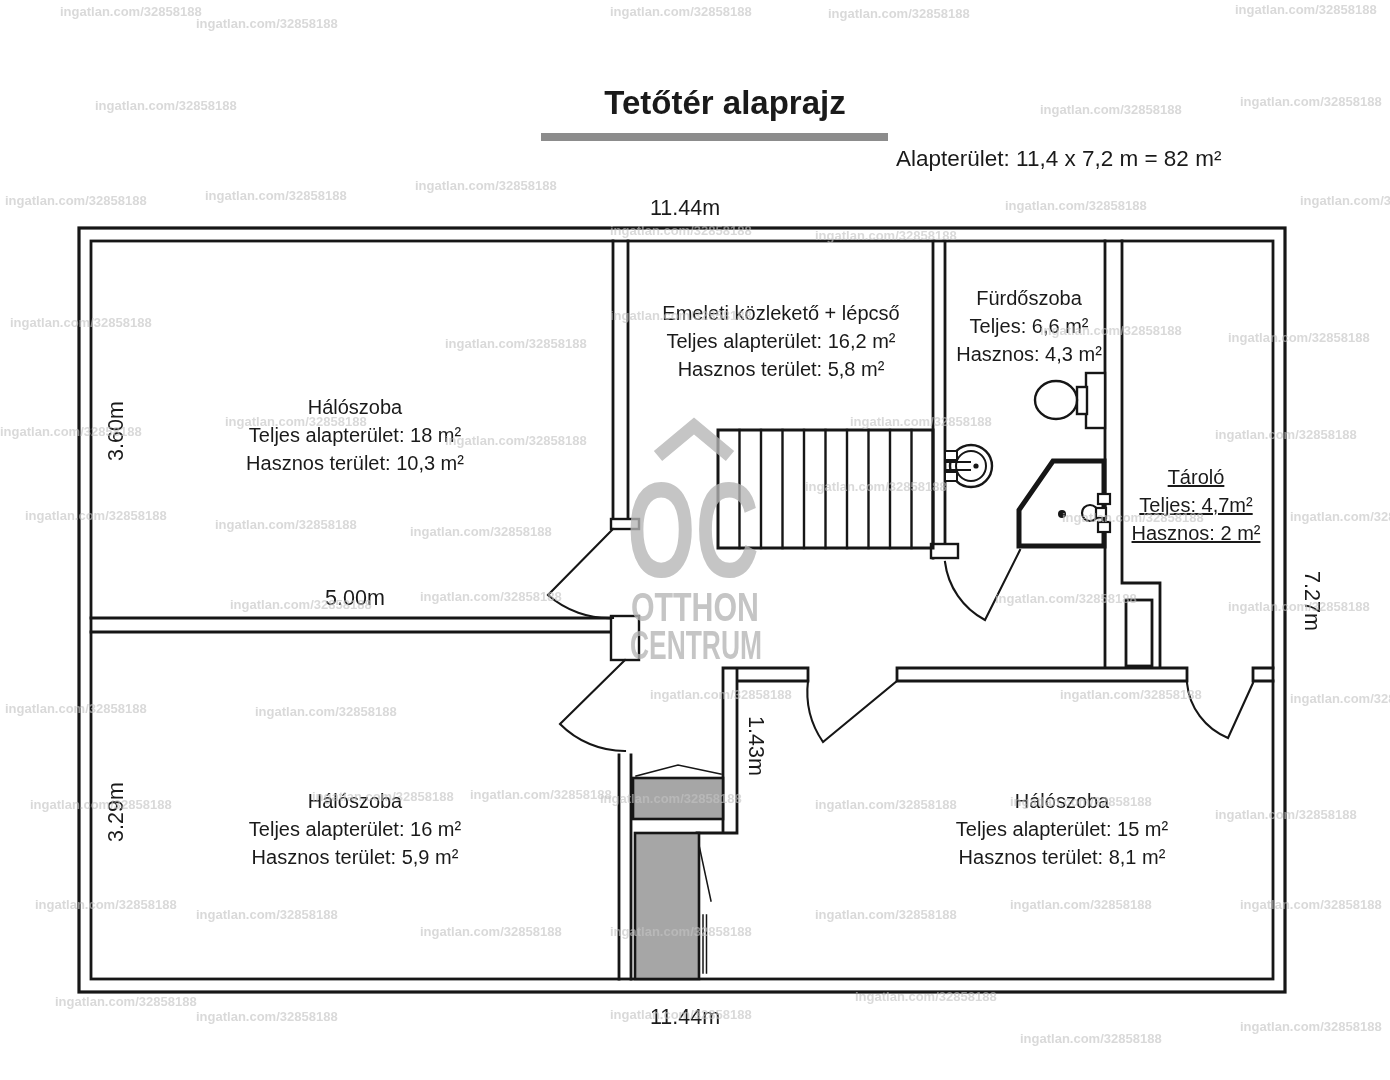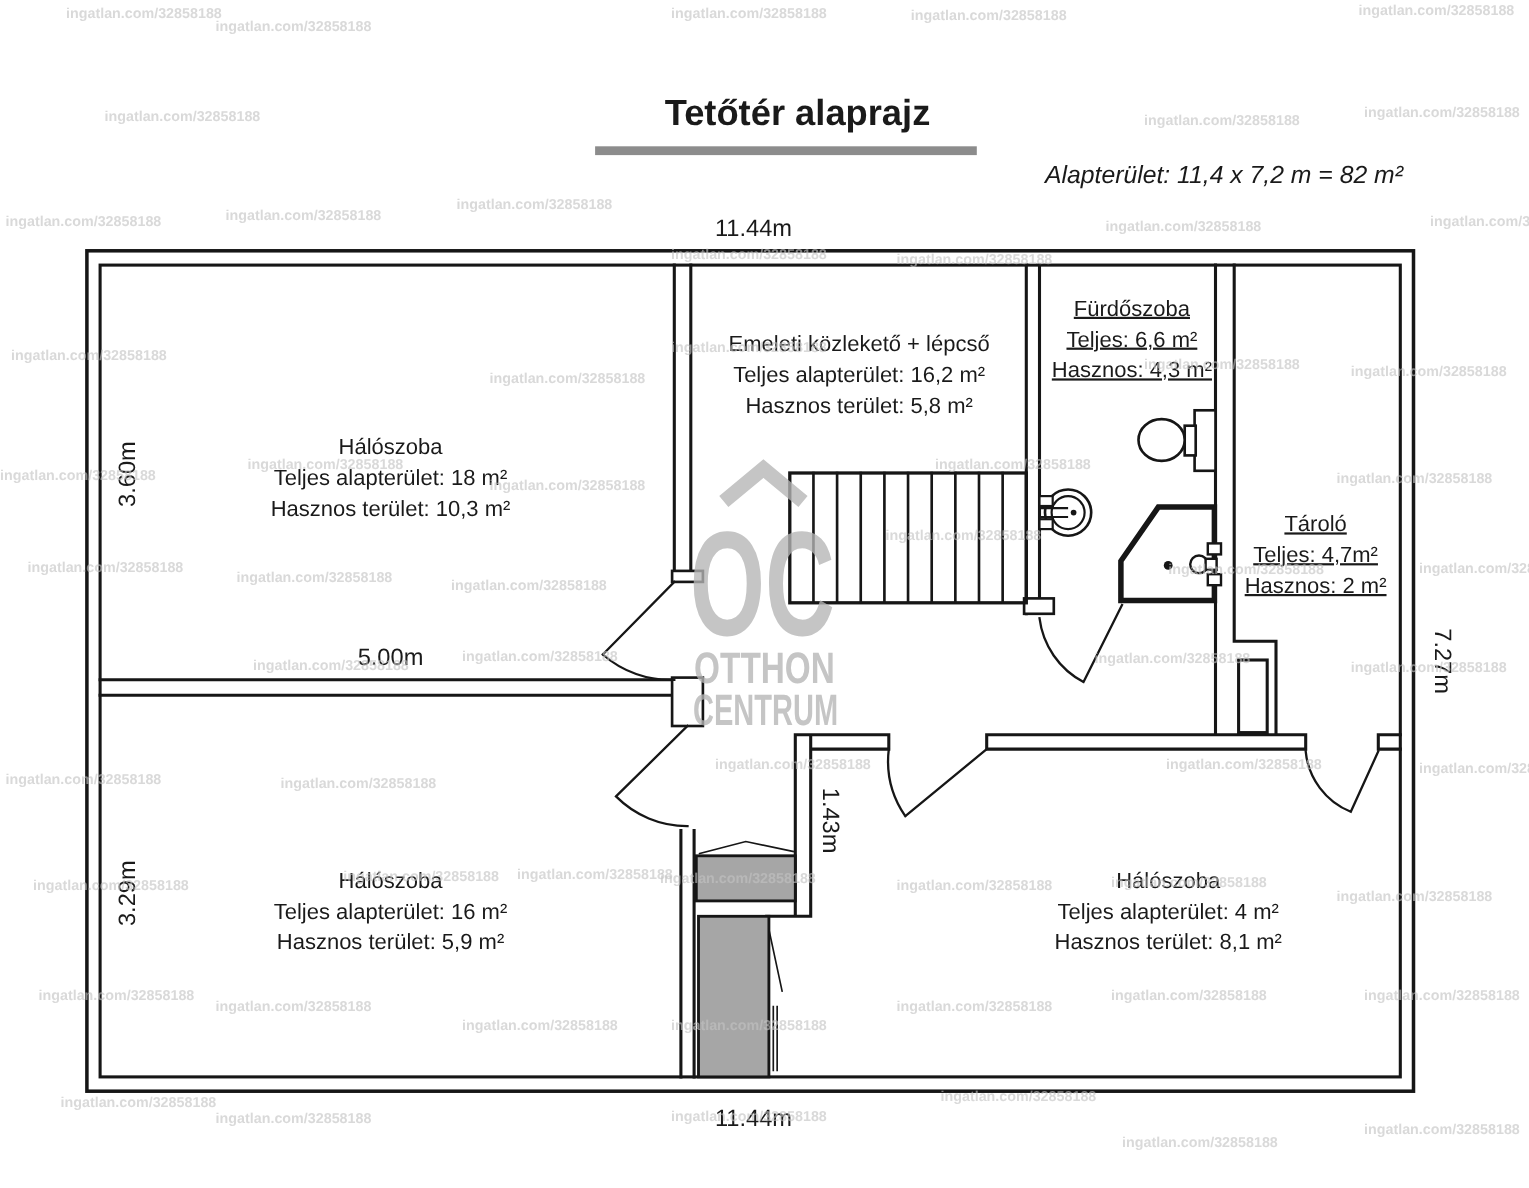--- a/index.html
+++ b/index.html
@@ -22,21 +22,21 @@
   .wm{position:absolute;font-size:13px;font-weight:bold;color:#c3c3c3;opacity:.62;
       white-space:nowrap;}
 </style>
 </head>
 <body>
 
 <div class="stage">
 
   <div class="abs hdr-title" style="left:725px;top:84px;">Tetőtér alaprajz</div>
   <div class="abs hdr-bar" style="left:541px;top:133px;width:347px;height:8px;"></div>
-  <div class="abs hdr-area" style="left:950px;top:140px;font-style:italic;">
+  <div class="abs hdr-area" style="left:896px;top:140px;">
     <div>Alapterület: 11,4 x 7,2 m = 82 m²</div>
   </div>
 
   <svg width="1390" height="1080" viewBox="0 0 1390 1080">
     <g stroke="#161616" fill="none" stroke-linecap="square">
 
       <g>
         <rect x="79" y="228" width="1206" height="764" stroke-width="3.2"></rect>
         <rect x="91" y="241" width="1182" height="738" stroke-width="2.8"></rect>
       </g>
@@ -115,38 +115,38 @@
   <div class="abs room-label" style="left:355px;top:393px;">
     <div>Hálószoba</div>
     <div>Teljes alapterület: 18 m²</div>
     <div>Hasznos terület: 10,3 m²</div>
   </div>
   <div class="abs room-label" style="left:781px;top:299px;">
     <div>Emeleti közlekető + lépcső</div>
     <div>Teljes alapterület: 16,2 m²</div>
     <div>Hasznos terület: 5,8 m²</div>
   </div>
-  <div class="abs room-label" style="left:1029px;top:267px;text-decoration:underline;">
+  <div class="abs room-label" style="left:1029px;top:284px;">
     <div>Fürdőszoba</div>
     <div>Teljes: 6,6 m²</div>
     <div>Hasznos: 4,3 m²</div>
   </div>
   <div class="abs room-label" style="left:1196px;top:463px;text-decoration:underline;">
     <div>Tároló</div>
     <div>Teljes: 4,7m²</div>
     <div>Hasznos: 2 m²</div>
   </div>
   <div class="abs room-label" style="left:355px;top:787px;">
     <div>Hálószoba</div>
     <div>Teljes alapterület: 16 m²</div>
     <div>Hasznos terület: 5,9 m²</div>
   </div>
   <div class="abs room-label" style="left:1062px;top:787px;">
     <div>Hálószoba</div>
-    <div>Teljes alapterület: 4 m²</div>
+    <div>Teljes alapterület: 15 m²</div>
     <div>Hasznos terület: 8,1 m²</div>
   </div>
 
   <div class="abs dim" style="left:685px;top:208px;">11.44m</div>
   <div class="abs dim" style="left:685px;top:1017px;">11.44m</div>
   <div class="abs dim rot-ccw" style="left:116px;top:431px;">3.60m</div>
   <div class="abs dim rot-ccw" style="left:116px;top:812px;">3.29m</div>
   <div class="abs dim" style="left:355px;top:598px;">5.00m</div>
   <div class="abs dim rot-cw" style="left:755px;top:746px;">1.43m</div>
   <div class="abs dim rot-cw" style="left:1311px;top:601px;">7.27m</div>

